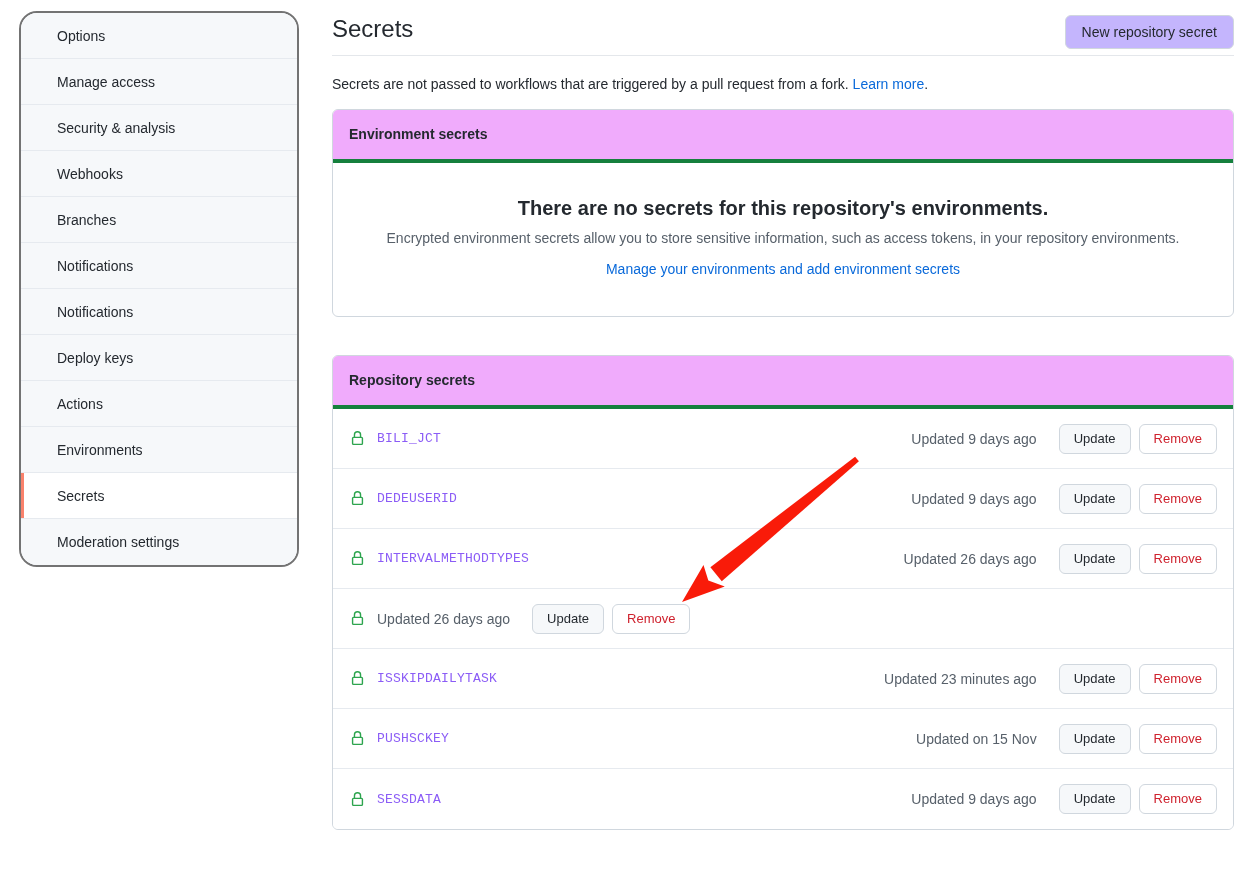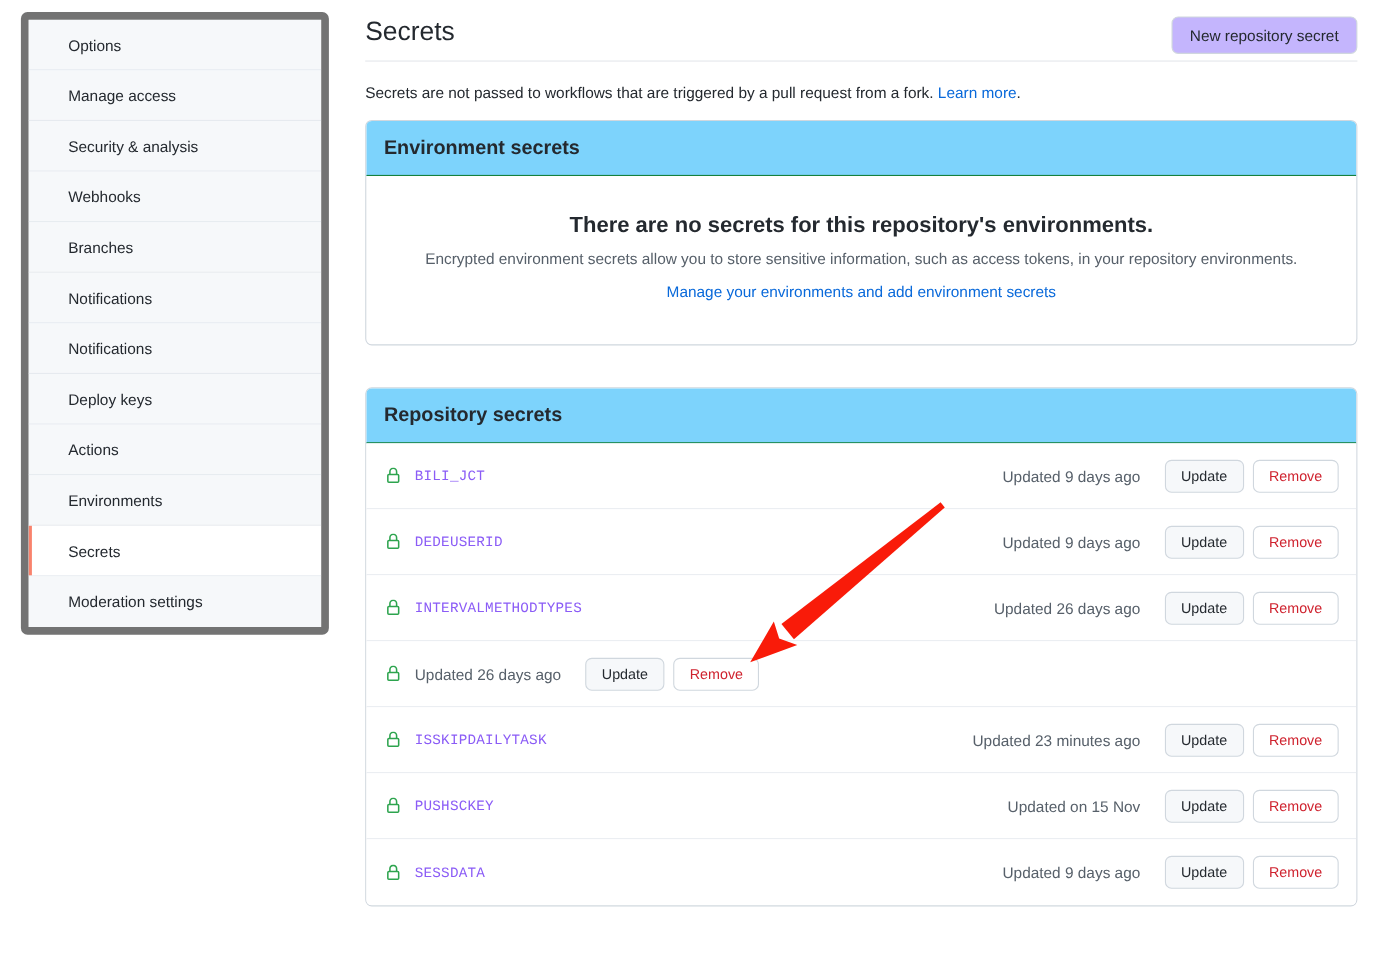--- a/index.html
+++ b/index.html
@@ -15,22 +15,22 @@
     position: relative;
     width: 1248px; height: 873px;
     background: #ffffff;
   }
 
   
   .sidebar {
     position: absolute;
     left: 19px; top: 11px;
     width: 280px;
-    border: 7px solid #737373;
-    border-radius: 6px;
+    border: 2px solid #737373;
+    border-radius: 18px;
     overflow: hidden;
     background: #f6f8fa;
   }
   .side-item {
     position: relative;
     height: 46px;
     line-height: 46px;
     padding-left: 36px;
     font-size: 14px;
     color: #24292f;
@@ -96,24 +96,24 @@
   .lnk { color: #0969da; text-decoration: none; cursor: pointer; }
 
   
   .box {
     border: 1px solid #d0d7de;
     border-radius: 6px;
     background: #ffffff;
     overflow: hidden;
   }
   .box-header {
-    background: #7dd3fc;
-    border-bottom: 1px solid #15803d;
+    background: #f0abfc;
+    border-bottom: 4px solid #15803d;
     padding: 14px 16px;
-    font-size: 18px;
+    font-size: 14px;
     font-weight: 600;
     color: #24292f;
     line-height: 21px;
   }
   .blankslate {
     padding: 34px 16px 38px 16px;
     text-align: center;
   }
   .blankslate .bs-title {
     font-size: 20px;

